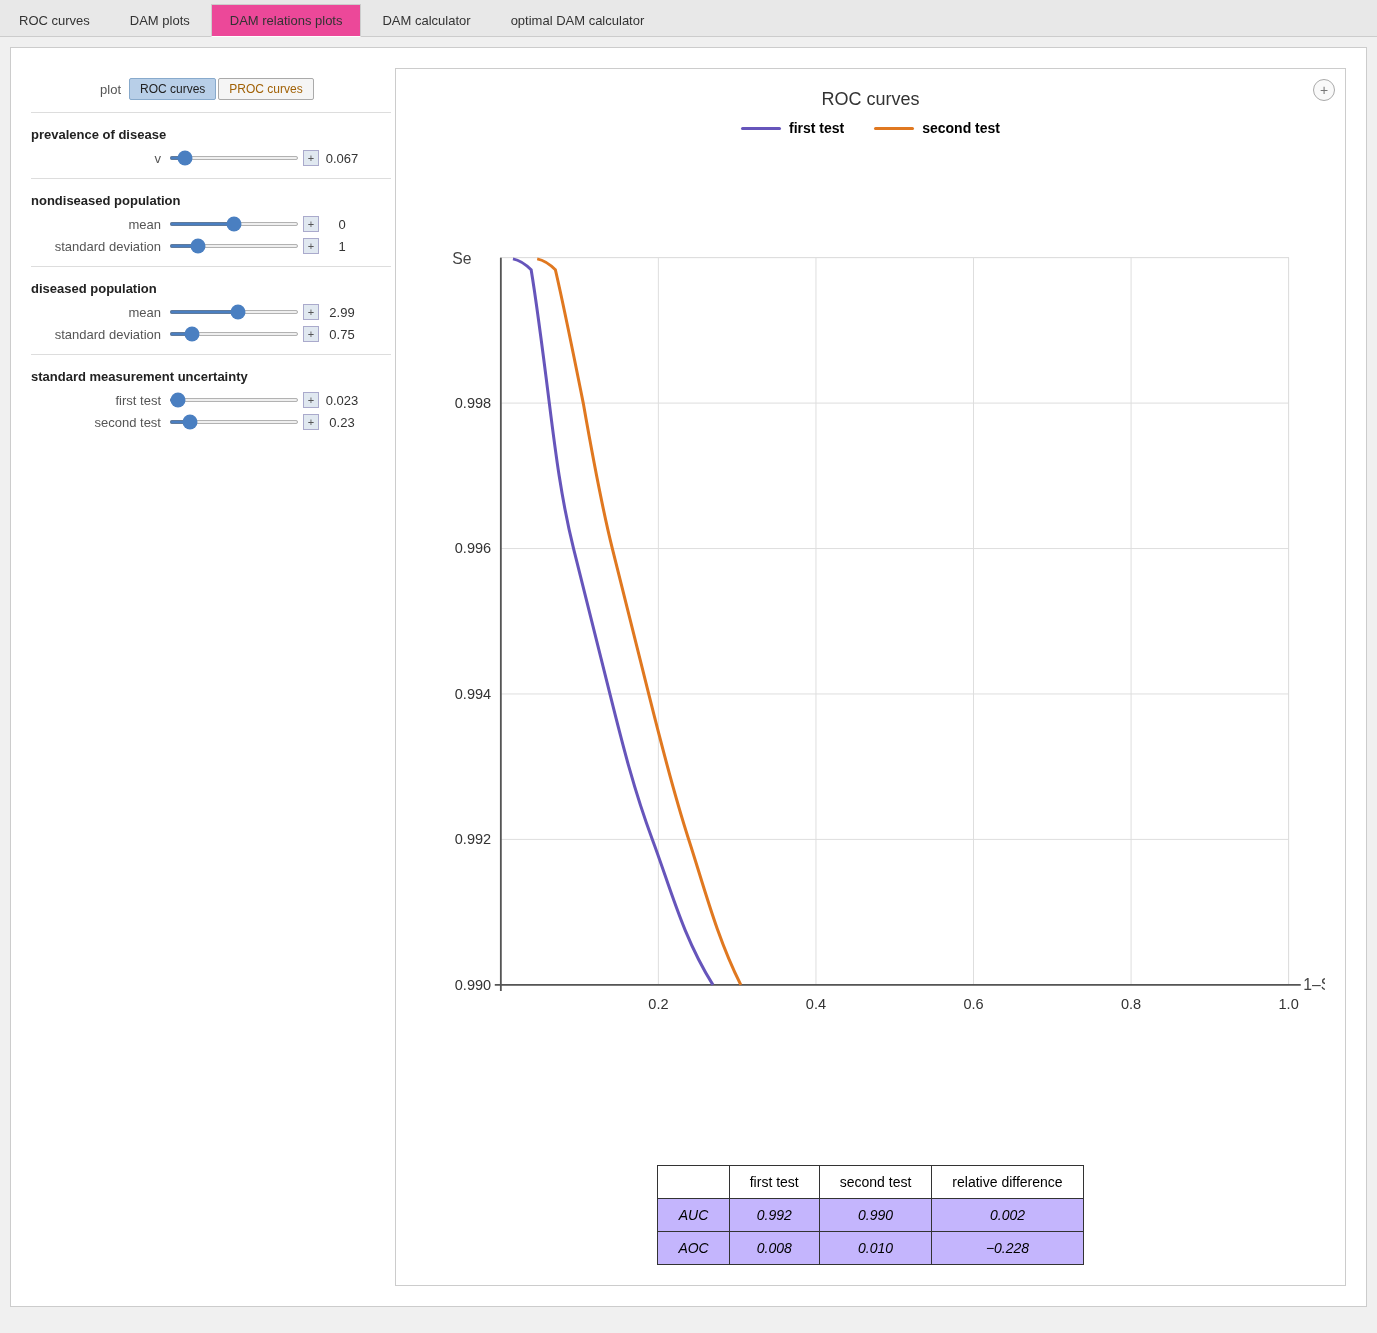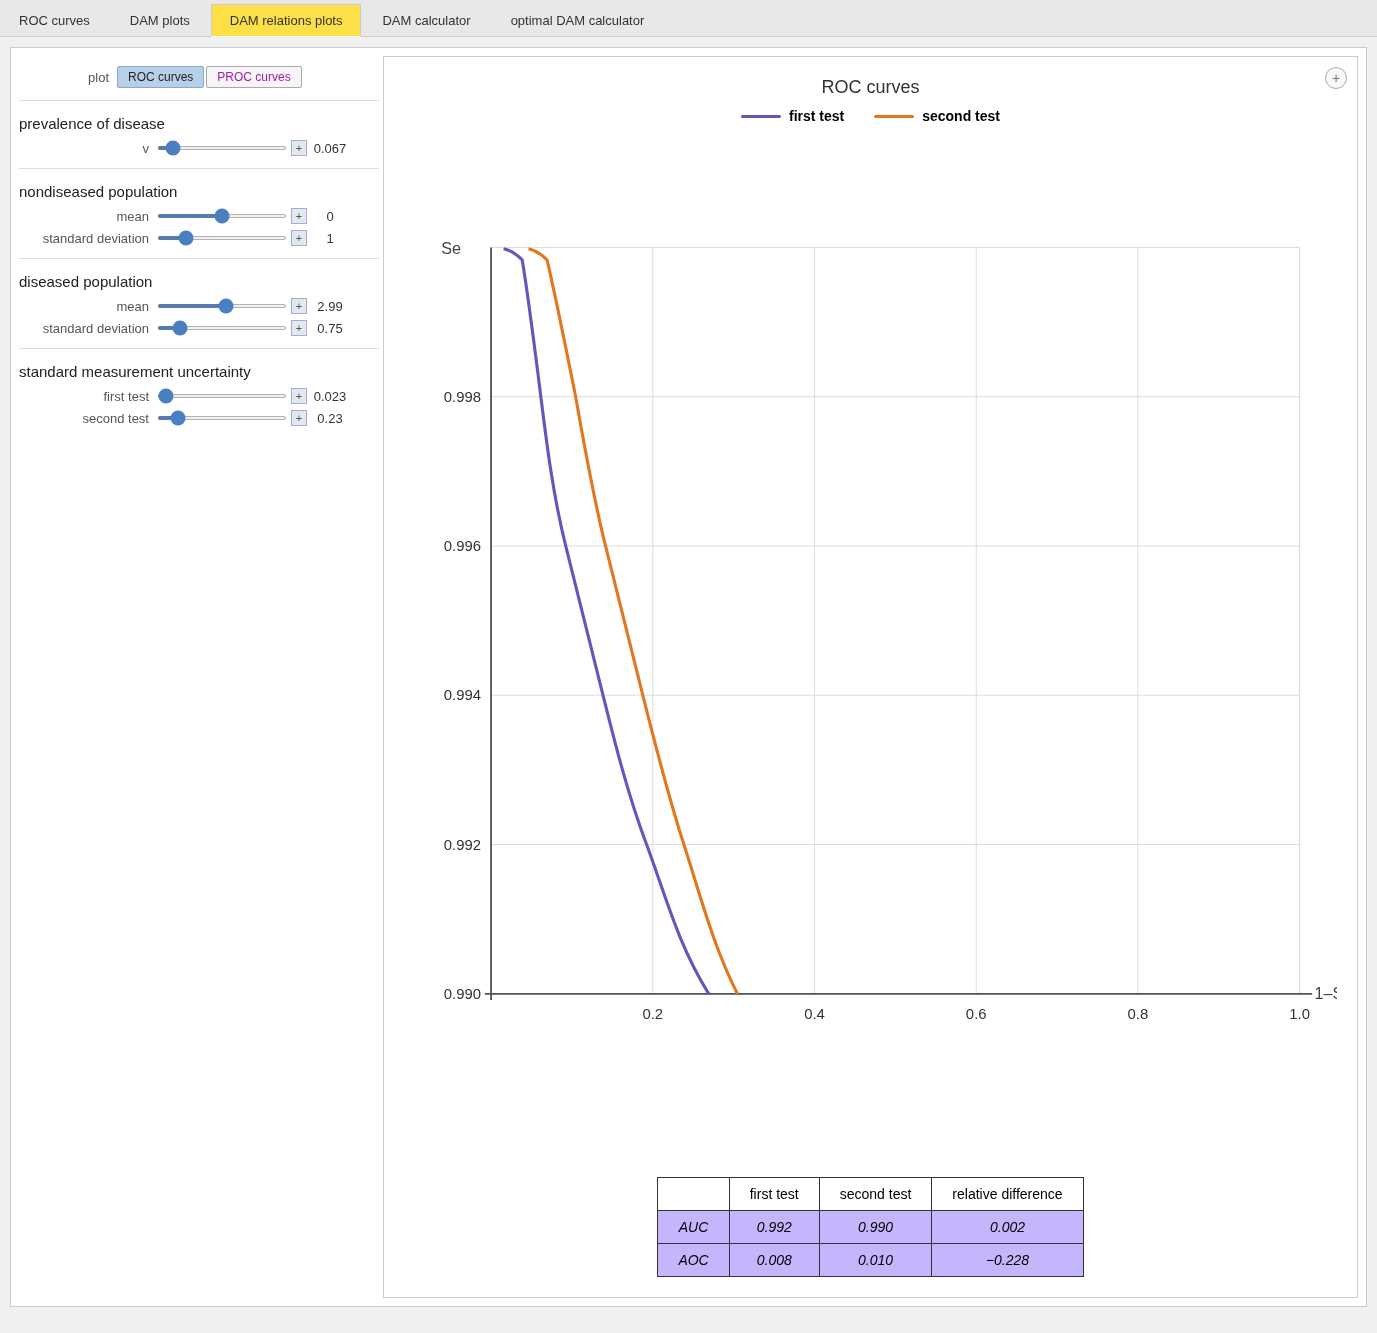--- a/index.html
+++ b/index.html
@@ -23,33 +23,33 @@
       padding: 8px 18px;
       cursor: pointer;
       background: #e8e8e8;
       border: 1px solid transparent;
       border-bottom: none;
       font-size: 13px;
       color: #333;
       margin-right: 2px;
     }
     .tab.active {
-      background: #fde047;
+      background: #ec4899;
       border-color: #ccc;
       border-bottom: 1px solid #fff;
       margin-bottom: -1px;
       font-weight: normal;
     }
 
     
     .main-content {
       background: #fff;
       border: 1px solid #ccc;
       margin: 10px;
-      padding: 8px;
+      padding: 20px;
       display: flex;
       flex-direction: row;
       gap: 4px;
       min-height: 1260px;
     }
 
     
     .left-panel {
       width: 360px;
       flex-shrink: 0;
@@ -72,32 +72,32 @@
     .btn-group {
       display: flex;
       gap: 2px;
     }
     .btn {
       padding: 3px 10px;
       font-size: 12px;
       cursor: pointer;
       border: 1px solid #aaa;
       background: #f5f5f5;
-      color: #a21caf;
+      color: #a16207;
       border-radius: 2px;
     }
     .btn.active {
       background: #b8cfe8;
       border-color: #88aacc;
       color: #222;
     }
 
     .section-title {
-      font-weight: normal;
-      font-size: 15px;
+      font-weight: bold;
+      font-size: 13px;
       color: #222;
       margin: 14px 0 8px 0;
     }
 
     .param-row {
       display: flex;
       align-items: center;
       margin-bottom: 6px;
     }
     .param-label {

